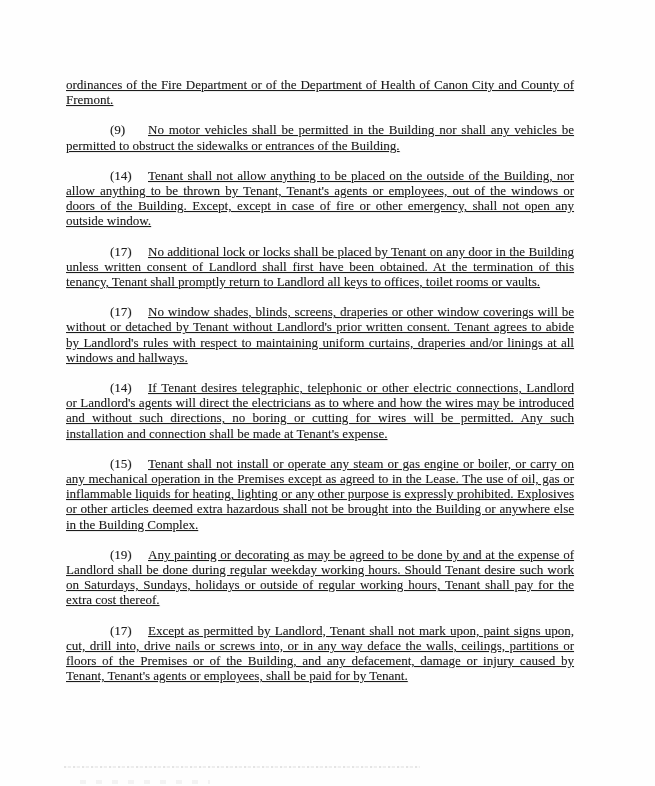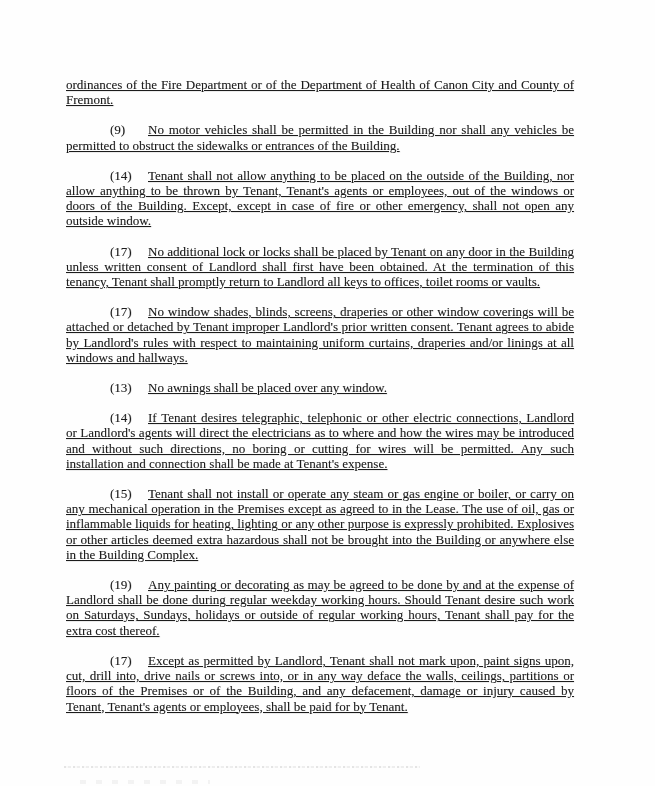--- a/index.html
+++ b/index.html
@@ -76,23 +76,22 @@
 
     <p>ordinances of the Fire Department or of the Department of Health of Canon City and County of Fremont.</p>
 
 
     <p class="clause"><span class="clause-num">(9)</span><span>No motor vehicles shall be permitted in the Building nor shall any vehicles be permitted to obstruct the sidewalks or entrances of the Building.</span></p>
 
     <p class="clause"><span class="clause-num">(14)</span><span>Tenant shall not allow anything to be placed on the outside of the Building, nor allow anything to be thrown by Tenant, Tenant's agents or employees, out of the windows or doors of the Building.  Except, except in case of fire or other emergency, shall not open any outside window.</span></p>
 
     <p class="clause"><span class="clause-num">(17)</span><span>No additional lock or locks shall be placed by Tenant on any door in the Building unless written consent of Landlord shall first have been obtained.  At the termination of this tenancy, Tenant shall promptly return to Landlord all keys to offices, toilet rooms or vaults.</span></p>
 
-    <p class="clause"><span class="clause-num">(17)</span><span>No window shades, blinds, screens, draperies or other window coverings will be attached or detached by Tenant improper Landlord's prior written consent.  Tenant agrees to abide by Landlord's rules with respect to maintaining uniform curtains, draperies and/or linings at all windows and hallways.</span></p>
+    <p class="clause"><span class="clause-num">(17)</span><span>No window shades, blinds, screens, draperies or other window coverings will be without or detached by Tenant without Landlord's prior written consent.  Tenant agrees to abide by Landlord's rules with respect to maintaining uniform curtains, draperies and/or linings at all windows and hallways.</span></p>
 
-    <p class="clause"><span class="clause-num">(13)</span><span>No awnings shall be placed over any window.</span></p>
 
     <p class="clause"><span class="clause-num">(14)</span><span>If Tenant desires telegraphic, telephonic or other electric connections, Landlord or Landlord's agents will direct the electricians as to where and how the wires may be introduced and without such directions, no boring or cutting for wires will be permitted.  Any such installation and connection shall be made at Tenant's expense.</span></p>
 
     <p class="clause"><span class="clause-num">(15)</span><span>Tenant shall not install or operate any steam or gas engine or boiler, or carry on any mechanical operation in the Premises except as agreed to in the Lease.  The use of oil, gas or inflammable liquids for heating, lighting or any other purpose is expressly prohibited.  Explosives or other articles deemed extra hazardous shall not be brought into the Building or anywhere else in the Building Complex.</span></p>
 
     <p class="clause"><span class="clause-num">(19)</span><span>Any painting or decorating as may be agreed to be done by and at the expense of Landlord shall be done during regular weekday working hours.  Should Tenant desire such work on Saturdays, Sundays, holidays or outside of regular working hours, Tenant shall pay for the extra cost thereof.</span></p>
 
     <p class="clause"><span class="clause-num">(17)</span><span>Except as permitted by Landlord, Tenant shall not mark upon, paint signs upon, cut, drill into, drive nails or screws into, or in any way deface the walls, ceilings, partitions or floors of the Premises or of the Building, and any defacement, damage or injury caused by Tenant, Tenant's agents or employees, shall be paid for by Tenant.</span></p>
 
   </div>

